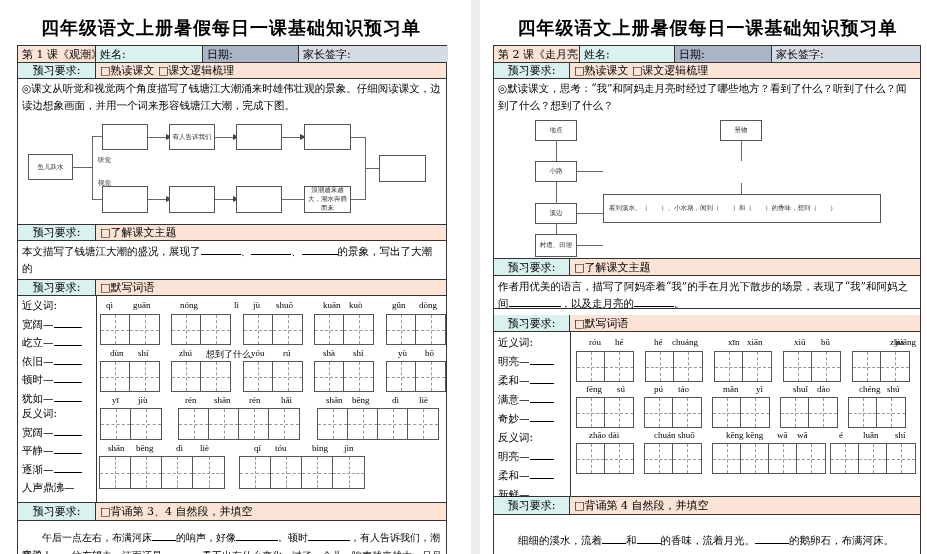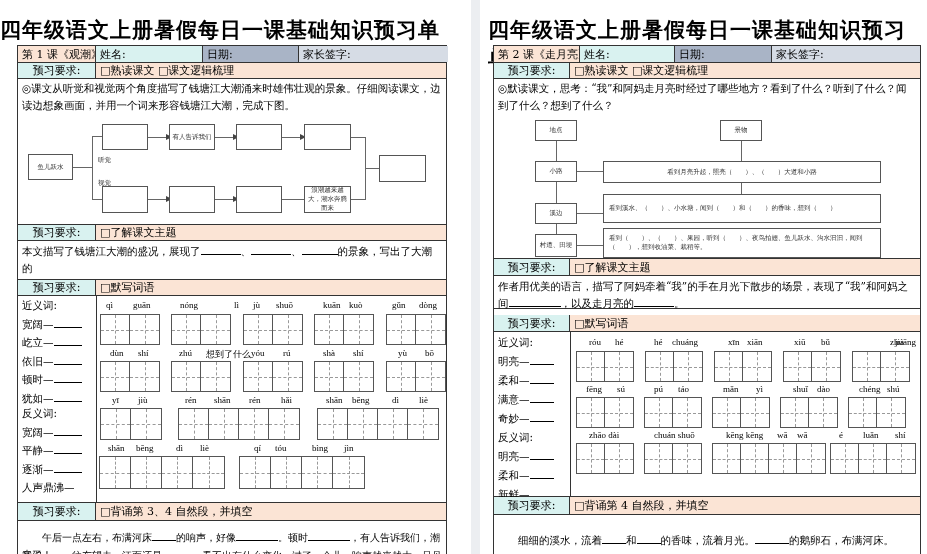--- a/index.html
+++ b/index.html
@@ -3,21 +3,21 @@
 <meta charset="utf-8">
 <style>
   * { box-sizing: border-box; margin: 0; padding: 0; }
   html, body { width: 927px; height: 554px; overflow: hidden; background: #ffffff; }
   body { font-family: "DejaVu Serif", serif; color: #000; position: relative; }
   .page { position: absolute; top: 0; height: 554px; background: #fff; overflow: hidden; }
   #page1 { left: 0; width: 462px; }
   #page2 { left: 488px; width: 439px; }
   .gutter { position: absolute; left: 462px; top: 0; width: 26px; height: 554px; background: #ffffff; }
   .gutter .bar { position: absolute; left: 9px; top: 0; width: 9px; height: 554px; background: #eceef1; }
-  .title { position: absolute; top: 16px; left: 0; right: 0; font-size: 21px; font-weight: bold; letter-spacing: 1px; font-family: "DejaVu Serif", serif; }
+  .title { position: absolute; top: 16px; left: 0; right: 0; text-align: center; font-size: 18px; font-weight: bold; letter-spacing: 1px; font-family: "DejaVu Serif", serif; }
   .sheet { position: absolute; top: 45px; border: 1px solid #333; border-bottom: none; }
   #page1 .sheet { left: 17px; width: 430px; height: 520px; }
   #page2 .sheet { left: 5px; width: 428px; height: 520px; }
   .row { position: absolute; left: 0; right: 0; border-bottom: 1px solid #333; font-size: 11px; }
   .cell { position: absolute; top: 0; bottom: 0; border-right: 1px solid #333; padding-left: 4px; display: flex; align-items: center; white-space: nowrap; overflow: hidden; }
   .peach { background: #fbe4d5; }
   .mint { background: #d9f2f0; }
   .slate { background: #a9b4c6; }
   .pale { background: #d6dce5; }
   .white { background: #fff; }
@@ -274,30 +274,28 @@
     </div>
     <div class="row white" style="top:33px;height:180px;">
       <div class="text-block" style="top:1px;">◎默读课文，思考：“我”和阿妈走月亮时经过了哪些地方？看到了什么？听到了什么？闻到了什么？想到了什么？</div>
       <div style="position:absolute;left:0;top:38px;width:428px;height:140px;">
         <div class="dbox" style="left:41px;top:3px;width:42px;height:21px;">地点</div>
         <div class="dbox" style="left:226px;top:3px;width:42px;height:21px;">景物</div>
         <div class="dline" style="left:62px;top:24px;width:1px;height:20px;"></div>
         <div class="dline" style="left:247px;top:24px;width:1px;height:20px;"></div>
         <div class="dbox" style="left:41px;top:44px;width:42px;height:21px;">小路</div>
         <div class="dline" style="left:83px;top:54px;width:26px;height:1px;"></div>
-        <div class="dbox" style="left:109px;top:44px;width:278px;height:22px;">看到月亮升起，照亮（　　）、（　　）大道和小路</div>
         <div class="dline" style="left:62px;top:65px;width:1px;height:21px;"></div>
         <div class="dline" style="left:247px;top:66px;width:1px;height:11px;"></div>
         <div class="dbox" style="left:41px;top:86px;width:42px;height:21px;">溪边</div>
         <div class="dline" style="left:83px;top:96px;width:26px;height:1px;"></div>
         <div class="dbox" style="left:109px;top:77px;width:278px;height:29px;justify-content:flex-start;padding-left:5px;">看到溪水、（　　）、小水塘，闻到（　　）和（　　）的香味，想到（　　）</div>
         <div class="dline" style="left:62px;top:107px;width:1px;height:10px;"></div>
         <div class="dbox" style="left:41px;top:117px;width:42px;height:23px;">村道、田埂</div>
         <div class="dline" style="left:83px;top:128px;width:26px;height:1px;"></div>
-        <div class="dbox" style="left:109px;top:111px;width:278px;height:30px;justify-content:flex-start;text-align:left;padding-left:5px;">看到（　　）、（　　）、果园，听到（　　）、夜鸟拍翅、鱼儿跃水、沟水汩汩，闻到（　　），想到收油菜、栽稻等。</div>
       </div>
     </div>
     <div class="row" style="top:213px;height:17px;">
       <div class="cell mint label-center" style="left:0;width:76px;">预习要求:</div>
       <div class="cell peach" style="left:76px;right:0;border-right:none;">□了解课文主题</div>
     </div>
     <div class="row white" style="top:230px;height:33px;">
       <div class="text-block" style="top:2px;">
         <span>作者用优美的语言，描写了阿妈牵着“我”的手在月光下散步的场景，表现了“我”和阿妈之间</span><span class="blank" style="width:52px;"></span><span>，以及走月亮的</span><span class="blank" style="width:40px;"></span><span>。</span>
       </div>

